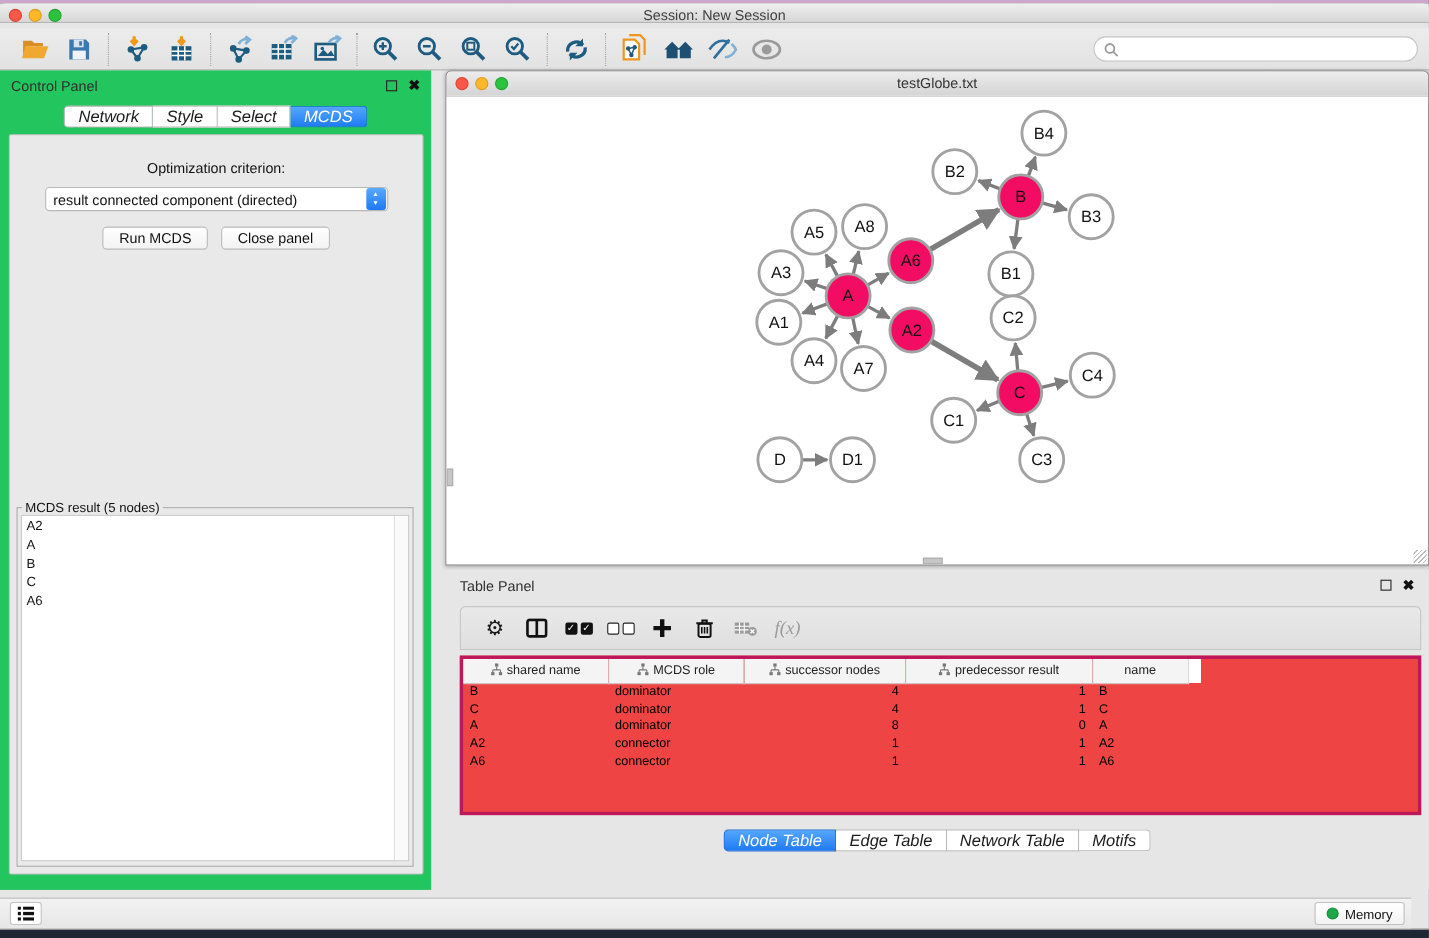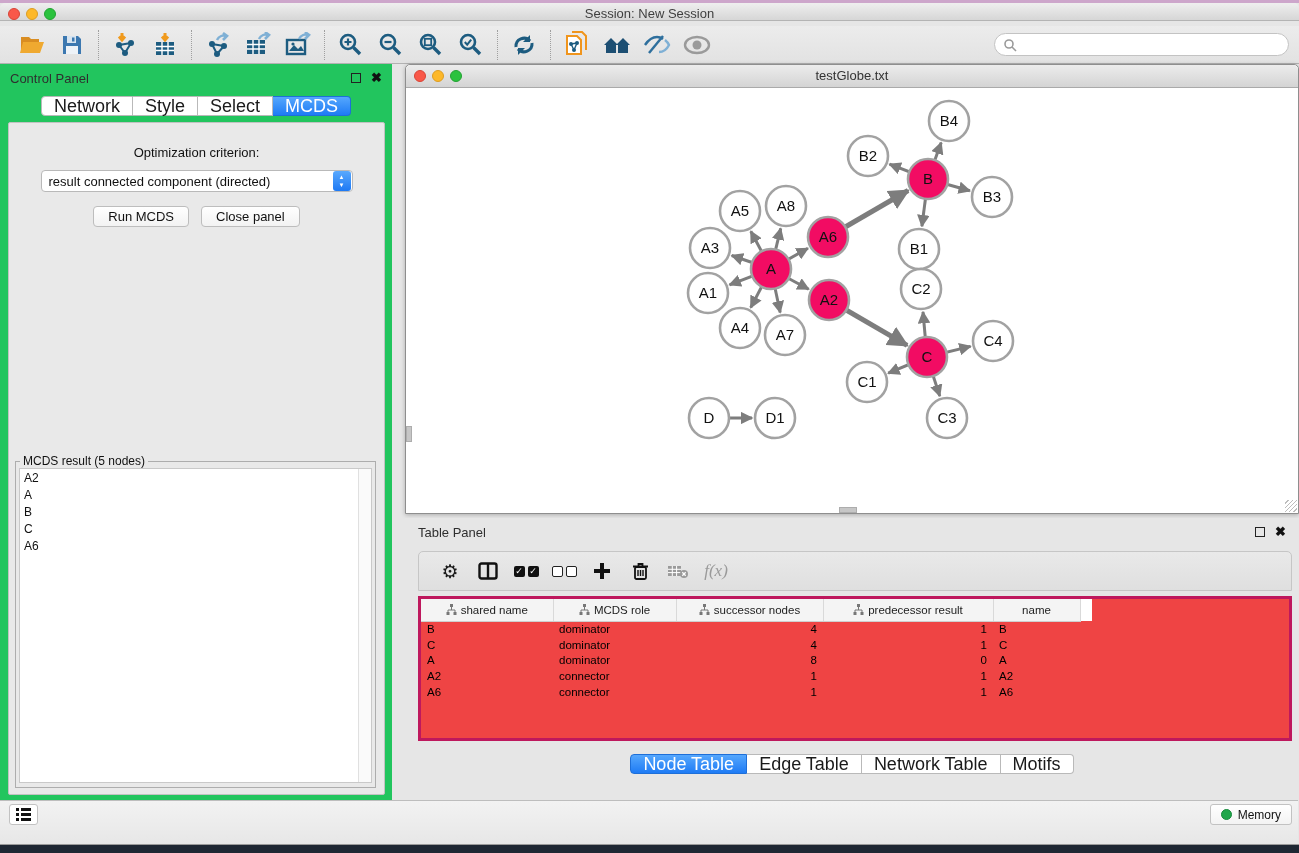--- a/index.html
+++ b/index.html
@@ -32,22 +32,22 @@
     background:#fff; border:1px solid #c3c3c3; border-radius:12px; display:flex; align-items:center; padding-left:8px; }
   .searchbox input { border:none; outline:none; flex:1; font-size:12px; background:transparent; height:18px; }
 
   
   .control-panel { position:absolute; top:61px; left:0; width:392px; bottom:35px; background:#22c55e; }
   .panel-head { height:28px; display:flex; align-items:center; padding:0 10px; }
   .panel-head .ptitle { font-size:13px; color:#2f2f2f; flex:1; }
   .wm-float { width:10px; height:10px; border:1.5px solid #222; margin-right:10px; cursor:pointer; }
   .wm-close { font-size:13px; color:#111; font-weight:bold; cursor:pointer; line-height:10px; }
   .seg-tabs { display:flex; justify-content:center; margin-top:4px; }
-  .seg { border:1px solid #b9b9b9; background:#fff; font-size:18px; color:#1a1a1a;
-    padding:2px 12px; height:20px; line-height:15px; cursor:pointer; border-left-width:0; }
+  .seg { border:1px solid #b9b9b9; background:#fff; font-size:15px; color:#1a1a1a;
+    padding:2px 12px; height:20px; line-height:15px; cursor:pointer; border-left-width:0;font-style:italic; }
   .seg:first-child { border-radius:4px 0 0 4px; border-left-width:1px; }
   .seg:last-child { border-radius:0 4px 4px 0; }
   .seg.active { background:linear-gradient(#55a7fd,#1e7bf5); border-color:#1e6fd8; color:#fff; }
   .cp-box { position:absolute; left:8px; right:7px; top:58px; bottom:14px;
     border:1px solid #c2c2c2; background:#e9e9e9; border-radius:2px; }
   .opt-label { text-align:center; font-size:13px; color:#111; margin-top:22px; }
   .combo { margin:10px auto 0 auto; width:312px; height:22px; background:#fff;
     border:1px solid #b9b9b9; border-radius:4px; display:flex; align-items:center; cursor:pointer; }
   .combo .combo-text { flex:1; font-size:13px; padding-left:7px; color:#111; white-space:nowrap; }
   .combo .stepper { width:18px; height:20px; border-radius:3px; margin-right:1px;
@@ -93,21 +93,21 @@
     background:#ef4444; border:3px solid #be185d; overflow:hidden; }
   table.data { border-collapse:collapse; table-layout:fixed; font-size:11.5px; color:#000; }
   table.data th { height:22px; background:#f4f4f4; border-right:1px solid #d9d9d9; border-bottom:1px solid #cfcfcf;
     font-weight:normal; font-size:11.5px; color:#222; text-align:center; white-space:nowrap; overflow:hidden; cursor:pointer; }
   table.data th .hicon { vertical-align:-1px; margin-right:4px; }
   table.data td { height:15.8px; padding:0 6px; white-space:nowrap; overflow:hidden; }
   td.num { text-align:right; }
   .bottom-tabs { position:absolute; left:0; right:0; bottom:35px; display:flex; justify-content:center; }
 
   
-  .statusbar { position:absolute; left:0; right:1px; bottom:0; height:44px;
+  .statusbar { position:absolute; left:0; right:16px; bottom:0; height:28px;
     background:linear-gradient(#f2f2f2,#e7e7e7); border-top:1px solid #bdbdbd;margin-top:22px; }
   .sb-left-btn { position:absolute; left:9px; top:3px; width:29px; height:21px;
     background:#fff; border:1px solid #c2c2c2; border-radius:3px;
     display:flex; align-items:center; justify-content:center; cursor:pointer; }
   .memory-btn { position:absolute; right:6px; top:3px; height:21px;
     background:linear-gradient(#ffffff,#f3f3f3); border:1px solid #c2c2c2; border-radius:3px;
     display:flex; align-items:center; gap:6px; padding:0 10px; cursor:pointer; }
   .memory-dot { width:11px; height:11px; border-radius:50%; background:#1fa64a; border:1px solid #178a3c; }
   .memory-btn span { font-size:12px; color:#111; }
 

